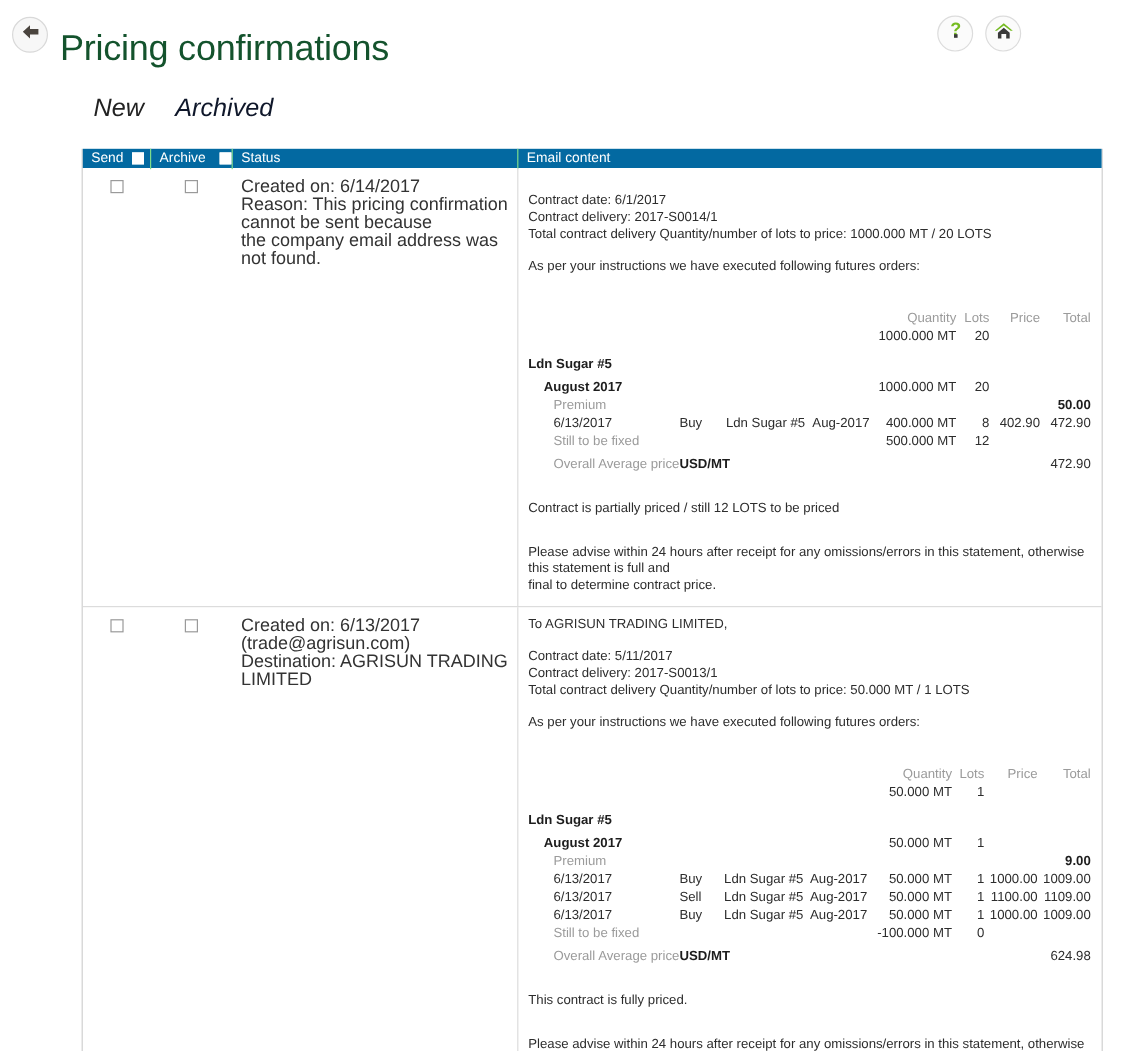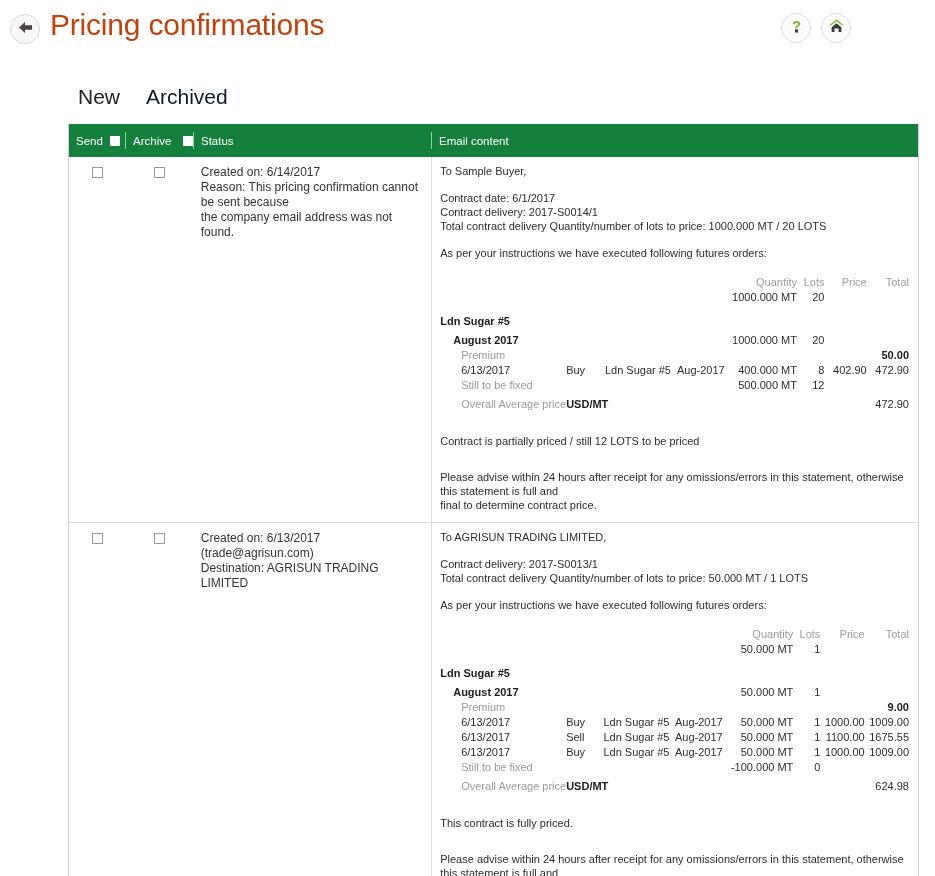--- a/index.html
+++ b/index.html
@@ -23,24 +23,24 @@
     left: 10px; top: 14px;
     width: 30px; height: 30px;
     border-radius: 50%;
     background: #f7f7f7;
     border: 1px solid #d9d9d9;
     display: flex; align-items: center; justify-content: center;
     cursor: pointer;
   }
   .page-title {
     position: absolute;
-    left: 50px; top: 8px;
+    left: 50px; top: 24px;
     font-size: 30px;
     font-weight: normal;
-    color: #c2410c;
+    color: #14532d;
     letter-spacing: -0.2px;
     white-space: nowrap;
   }
   .header-actions {
     position: absolute;
     right: 84px; top: 13px;
     display: flex; gap: 10px;
   }
   .circle-btn {
     width: 30px; height: 30px;
@@ -48,47 +48,48 @@
     background: #fbfbfb;
     border: 1px solid #dcdcdc;
     display: flex; align-items: center; justify-content: center;
     cursor: pointer;
   }
 
   
   .tabs {
     margin: 20px 0 0 78px;
     display: flex;
-    align-items: center;
+    align-items: flex-start;
     gap: 26px;
     height: 34px;
+    font-style: italic;
   }
   .tab {
     font-size: 21px;
     color: #0f172a;
     cursor: pointer;
     line-height: 1;
     padding-bottom: 2px;
   }
   .tab.active { color: #222222; }
 
   
   .grid-wrap {
     margin: 10px 0 0 68px;
     width: 851px;
     border: 1px solid #d0d0d0;
     border-top: none;
     background: #fff;
   }
   .grid-head {
     display: flex;
-    background: #15803d;
+    background: #0369a1;
     color: #ffffff;
     font-size: 11.5px;
-    height: 33px;
+    height: 16px;
     align-items: center;
   }
   .grid-head .hcell {
     padding-left: 7px;
     height: 17px;
     display: flex;
     align-items: center;
     gap: 7px;
     border-right: 1px solid #7fdc8a;
     overflow: hidden;
@@ -105,42 +106,42 @@
     border: 1px solid #ffffff;
     display: inline-block;
     cursor: pointer;
   }
 
   .grid-row { display: flex; border-bottom: 1px solid #dcdcdc; }
   .grid-row:last-child { border-bottom: none; }
   .cell { padding: 8px 7px 10px 7px; }
   .cell.c-send    { width: 57px;  padding-top: 10px; display: flex; justify-content: center; }
   .cell.c-archive { width: 68px;  padding-top: 10px; display: flex; justify-content: center; }
-  .cell.c-status  { width: 238px; font-size: 12px; line-height: 15px; color: #333; padding-top: 8px; }
+  .cell.c-status  { width: 238px; font-size: 15px; line-height: 15px; color: #333; padding-top: 8px; }
   .cell.c-email   { width: 488px; font-size: 11px; line-height: 14px; color: #2d2d2d;
                     border-left: 1px solid #dcdcdc; padding: 7px 9px 10px 8px; }
 
   .row-chk {
     width: 11px; height: 11px;
     border: 1px solid #9a9a9a;
     background: #fff;
     display: inline-block;
     cursor: pointer;
   }
 
   
   .e-line { white-space: nowrap; }
   .e-gap { height: 13px; }
   .e-gap-sm { height: 9px; }
 
   table.etab {
     border-collapse: collapse;
     width: 100%;
     font-size: 11px;
-    margin-top: 2px;
+    margin-top: 16px;
   }
   table.etab td {
     padding: 0 0 1px 0;
     height: 15px;
     vertical-align: bottom;
     white-space: nowrap;
   }
   .col-a { width: 117px; }
   .col-b { width: 52px; }
   .col-c { width: 76px; }
@@ -221,21 +222,20 @@
     <div class="cell c-archive">
       <span class="row-chk"></span>
     </div>
     <div class="cell c-status">
       <div>Created on: 6/14/2017</div>
       <div>Reason: This pricing confirmation cannot be sent because</div>
       <div>the company email address was not found.</div>
     </div>
 
     <div class="cell c-email">
-      <div class="e-line">To Sample Buyer,</div>
       <div class="e-gap"></div>
       <div class="e-line">Contract date: 6/1/2017</div>
       <div class="e-line">Contract delivery: 2017-S0014/1</div>
       <div class="e-line">Total contract delivery Quantity/number of lots to price: 1000.000 MT / 20 LOTS</div>
       <div class="e-gap"></div>
       <div class="e-line">As per your instructions we have executed following futures orders:</div>
       <div class="e-gap"></div>
 
       <table class="etab">
         <tbody>
@@ -336,20 +336,21 @@
     </div>
     <div class="cell c-status">
       <div>Created on: 6/13/2017</div>
       <div>(trade@agrisun.com)</div>
       <div>Destination: AGRISUN TRADING LIMITED</div>
     </div>
 
     <div class="cell c-email">
       <div class="e-line">To AGRISUN TRADING LIMITED,</div>
       <div class="e-gap"></div>
+      <div class="e-line">Contract date: 5/11/2017</div>
       <div class="e-line">Contract delivery: 2017-S0013/1</div>
       <div class="e-line">Total contract delivery Quantity/number of lots to price: 50.000 MT / 1 LOTS</div>
       <div class="e-gap"></div>
       <div class="e-line">As per your instructions we have executed following futures orders:</div>
       <div class="e-gap"></div>
 
       <table class="etab">
         <tbody>
             <tr class="th-row">
           <td class="col-a"></td>
@@ -409,21 +410,21 @@
           <td class="col-h">1009.00</td>
         </tr>
         <tr>
           <td class="col-a indent2">6/13/2017</td>
           <td class="col-b">Sell</td>
           <td class="col-c">Ldn Sugar #5</td>
           <td class="col-d">Aug-2017</td>
           <td class="col-e">50.000 MT</td>
           <td class="col-f">1</td>
           <td class="col-g">1100.00</td>
-          <td class="col-h">1675.55</td>
+          <td class="col-h">1109.00</td>
         </tr>
         <tr>
           <td class="col-a indent2">6/13/2017</td>
           <td class="col-b">Buy</td>
           <td class="col-c">Ldn Sugar #5</td>
           <td class="col-d">Aug-2017</td>
           <td class="col-e">50.000 MT</td>
           <td class="col-f">1</td>
           <td class="col-g">1000.00</td>
           <td class="col-h">1009.00</td>

